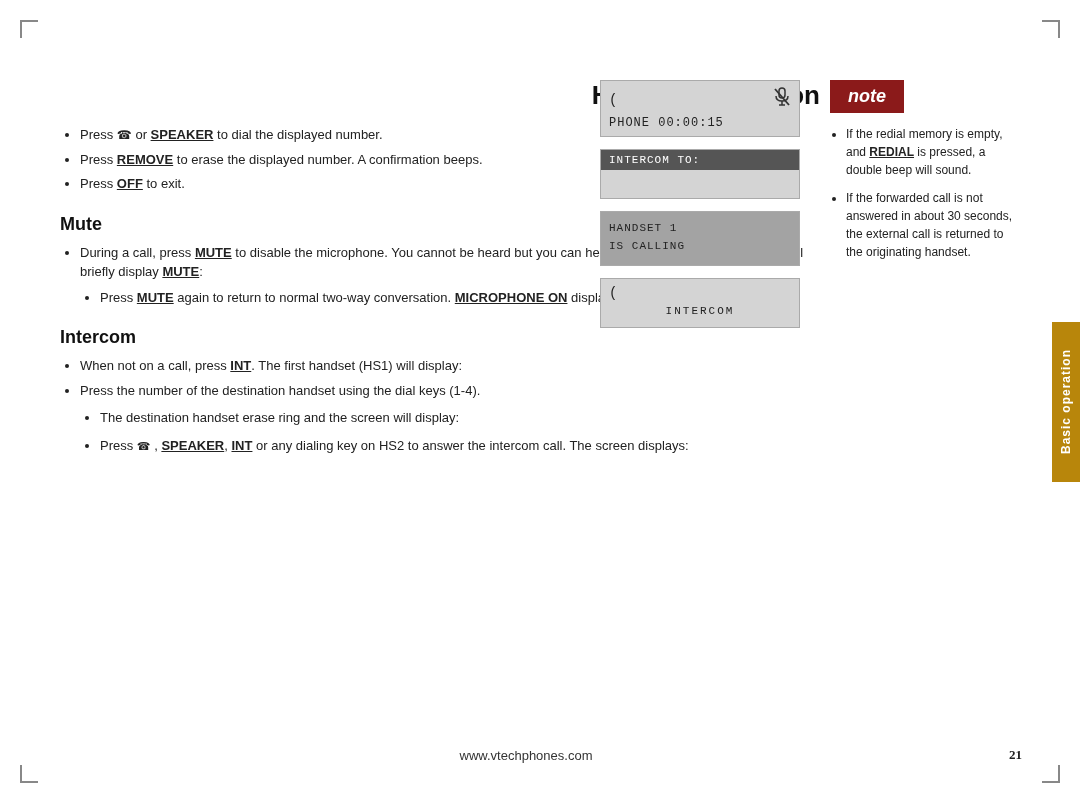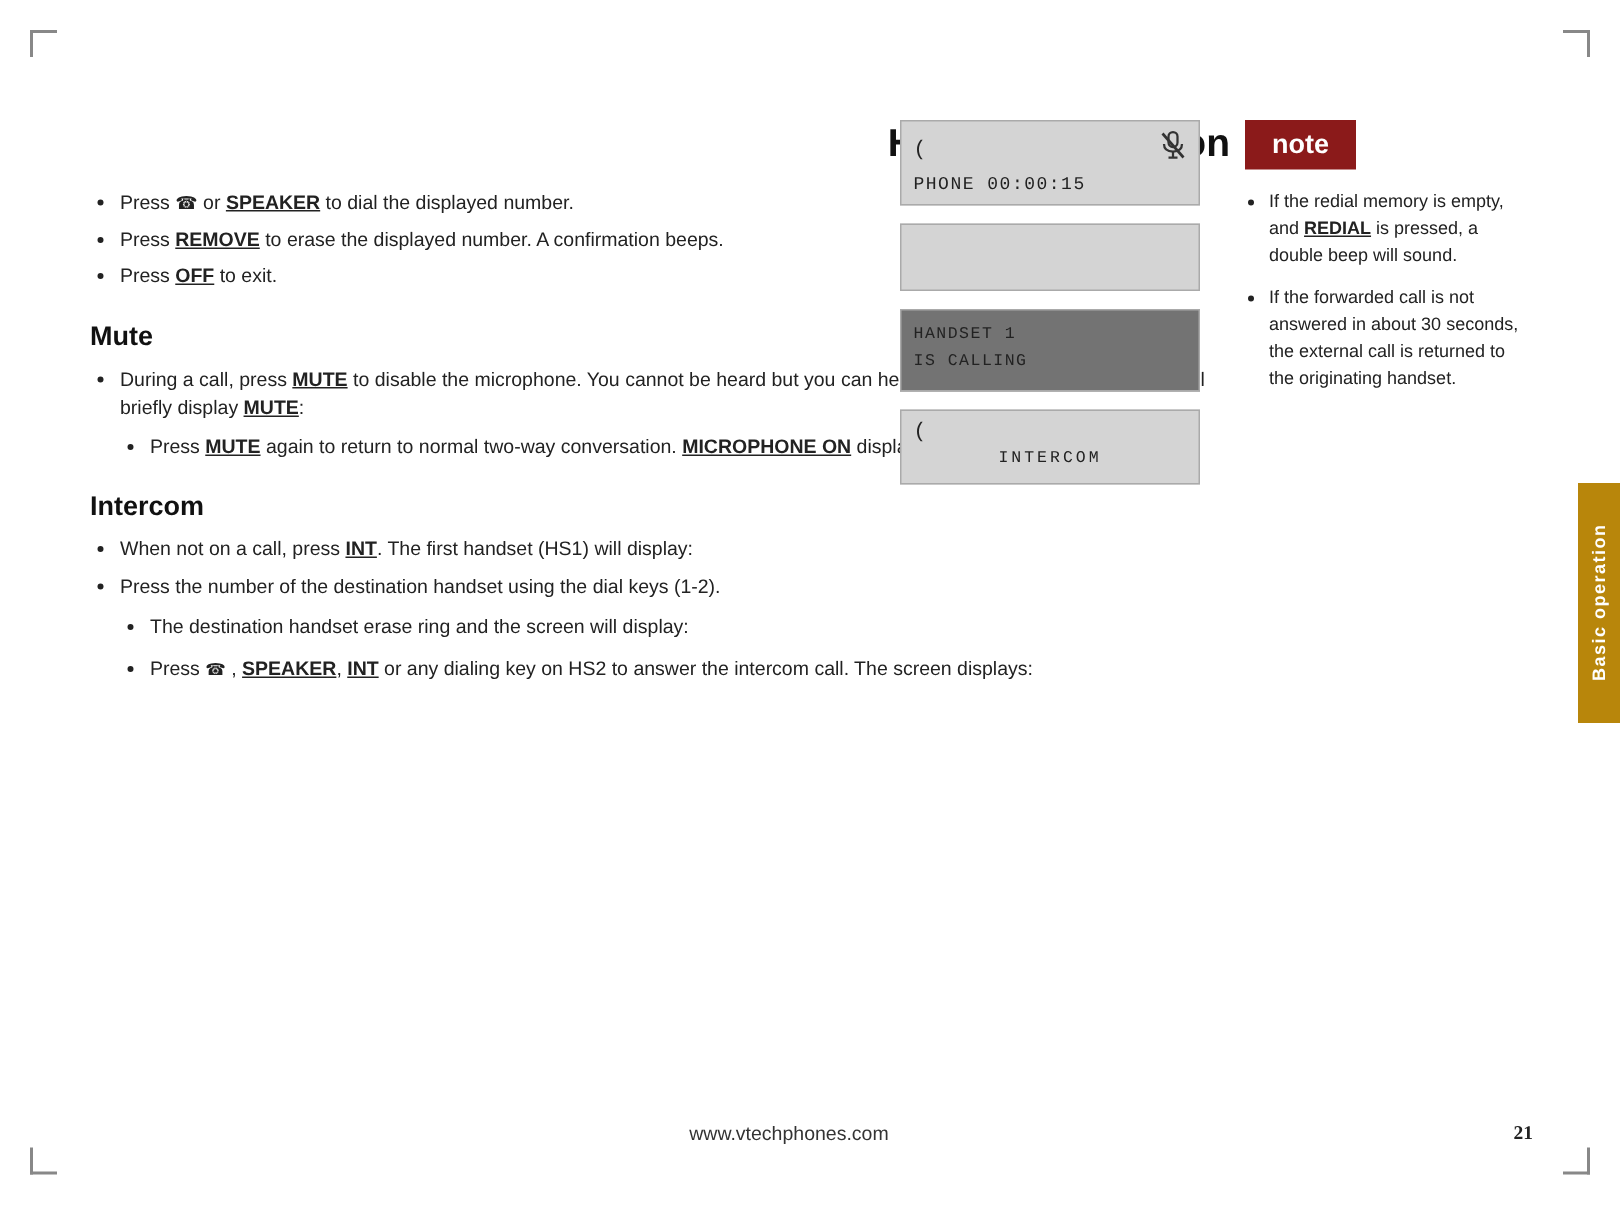--- a/index.html
+++ b/index.html
@@ -121,20 +121,21 @@
       position: absolute;
       left: 830px;
       top: 80px;
       width: 190px;
     }
 
     .note-badge {
       background: #8B1A1A;
       color: white;
       font-size: 18px;
+      font-style: italic;
       font-weight: bold;
       padding: 6px 18px;
       display: inline-block;
       margin-bottom: 12px;
     }
 
     .note-area ul {
       list-style: disc;
       padding-left: 16px;
     }
@@ -181,21 +182,21 @@
       letter-spacing: 1px;
     }
     .intercom-body {
       padding: 4px 8px;
       font-family: 'Courier New', monospace;
       font-size: 11px;
       min-height: 28px;
     }
 
     .calling-screen {
-      background: #737373;
+      background: #a3a3a3;
       border: 1px solid #aaa;
       margin-bottom: 12px;
       padding: 8px 8px;
       font-family: 'Courier New', monospace;
       font-size: 11px;
       min-height: 55px;
       letter-spacing: 1px;
       line-height: 1.6;
     }
 
@@ -241,21 +242,21 @@
   </ul>
   <div style="margin-top:6px; margin-bottom:6px; padding-left:20px;">
     <ul>
       <li>Press <span class="bold">MUTE</span> again to return to normal two-way conversation. <span class="bold">MICROPHONE ON</span> displays briefly.</li>
     </ul>
   </div>
 
   <div class="section-title">Intercom</div>
   <ul>
     <li>When not on a call, press <span class="bold">INT</span>. The first handset (HS1) will display:</li>
-    <li style="margin-top:4px;">Press the number of the destination handset using the dial keys (1-2).</li>
+    <li style="margin-top:4px;">Press the number of the destination handset using the dial keys (1-4).</li>
   </ul>
   <div style="margin-top:8px; padding-left:20px;">
     <ul>
       <li>The destination handset erase ring and the screen will display:</li>
     </ul>
   </div>
   <div style="margin-top:8px; padding-left:20px;">
     <ul>
       <li>Press <span style="font-size:11px">☎</span> , <span class="bold">SPEAKER</span>, <span class="bold">INT</span> or any dialing key on HS2 to answer the intercom call. The screen displays:</li>
     </ul>
@@ -275,20 +276,21 @@
           <line x1="9" y1="14" x2="9" y2="18" stroke="#333" stroke-width="1.5"></line>
           <line x1="6" y1="18" x2="12" y2="18" stroke="#333" stroke-width="1.5"></line>
           <line x1="2" y1="2" x2="16" y2="18" stroke="#333" stroke-width="1.8"></line>
         </svg>
       </span>
     </div>
     <div class="phone-screen-line">PHONE    00:00:15</div>
   </div>
 
   <div class="intercom-screen">
+    <div class="intercom-header">INTERCOM TO:</div>
     <div class="intercom-body">&nbsp;</div>
   </div>
 
   <div class="calling-screen">
     <div>HANDSET 1</div>
     <div>IS CALLING</div>
   </div>
 
   <div class="intercom-bottom">
     <div style="font-size:14px;">(</div>

